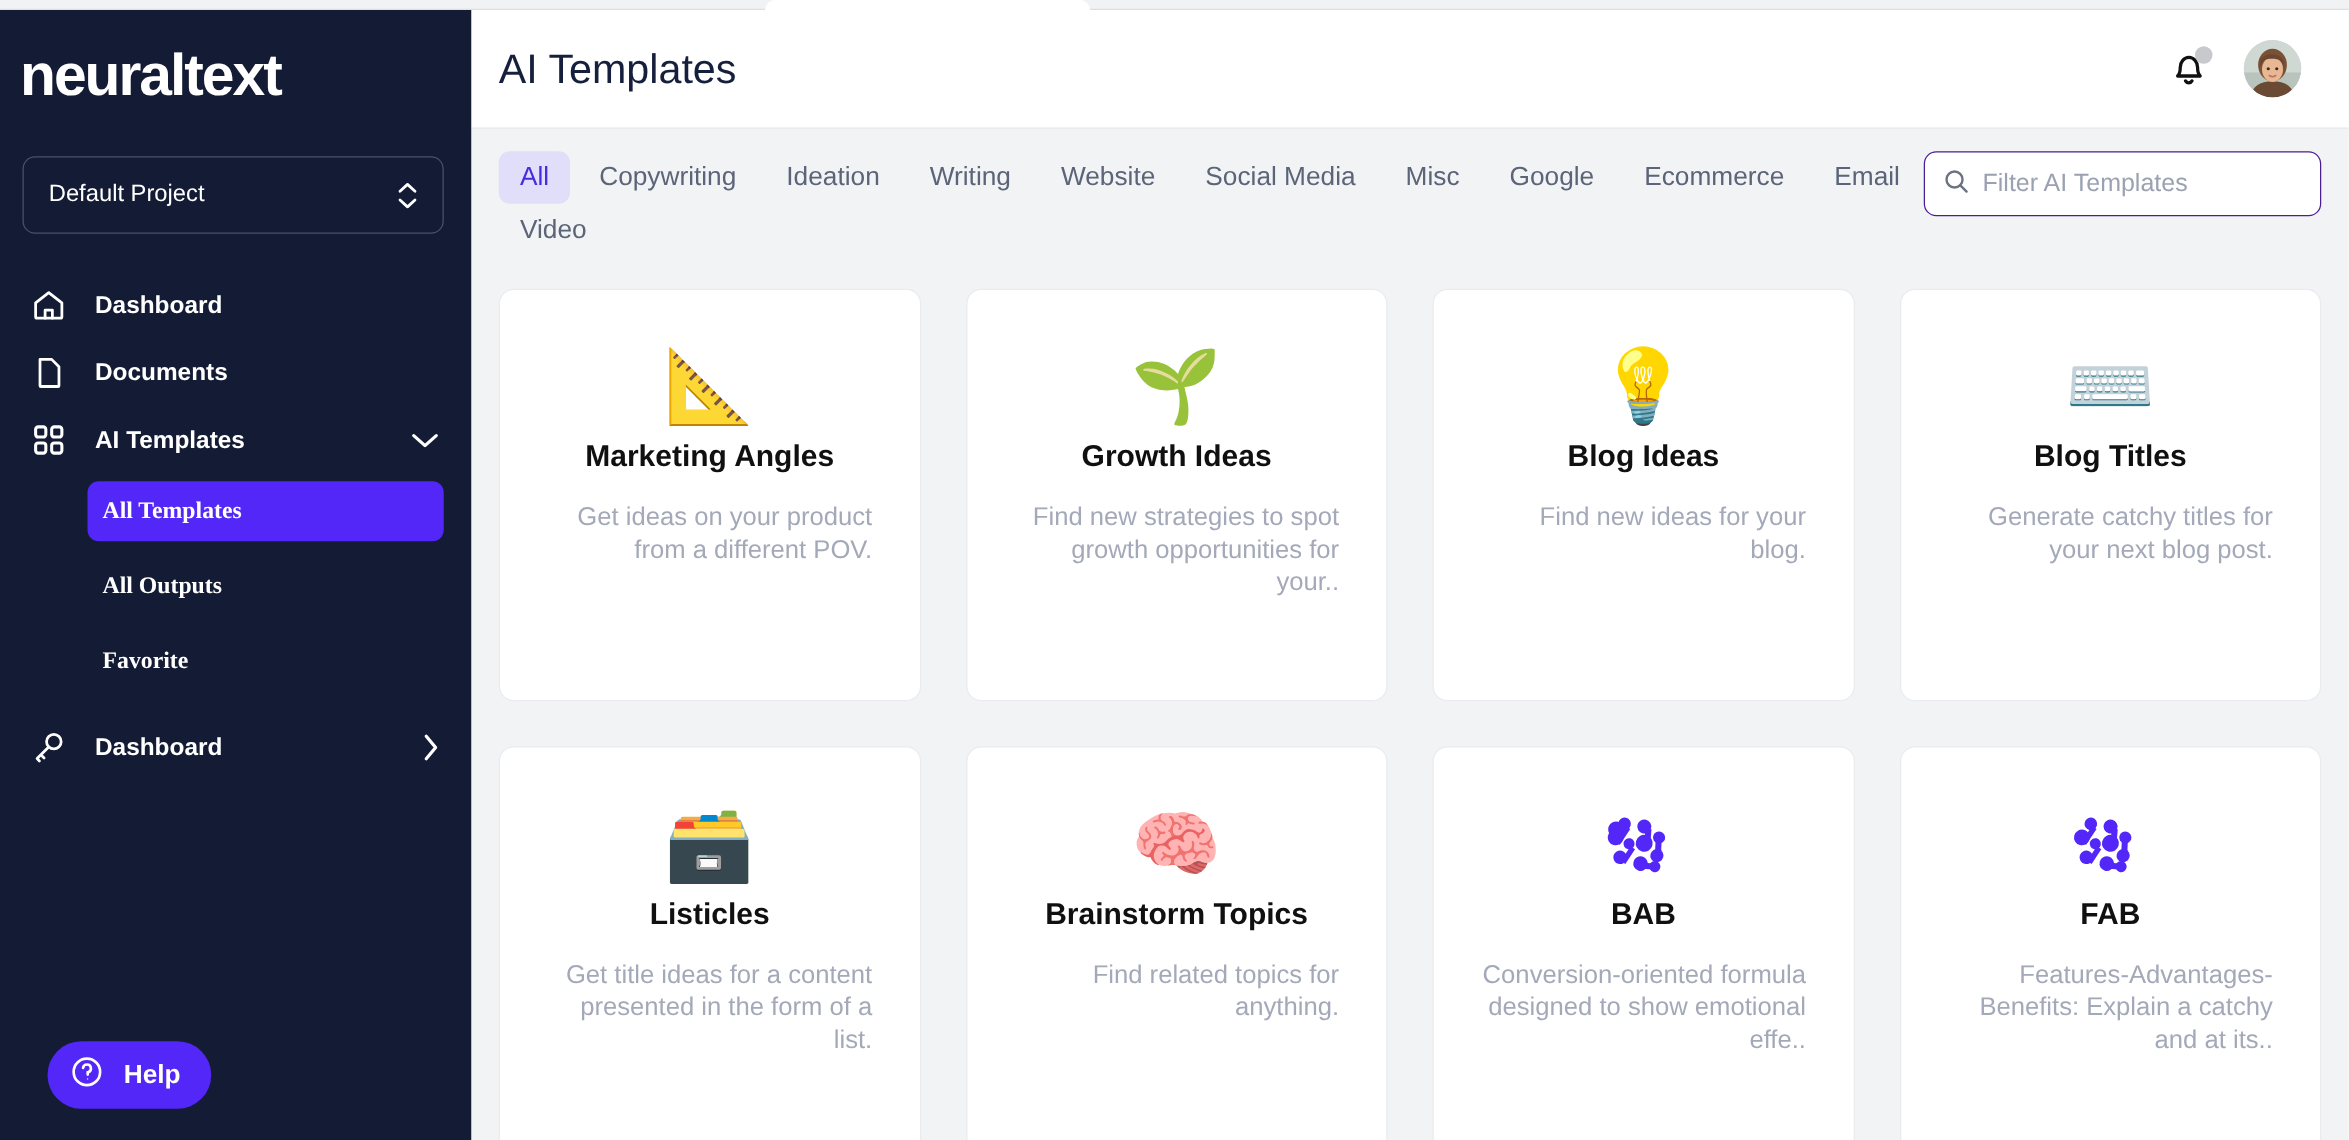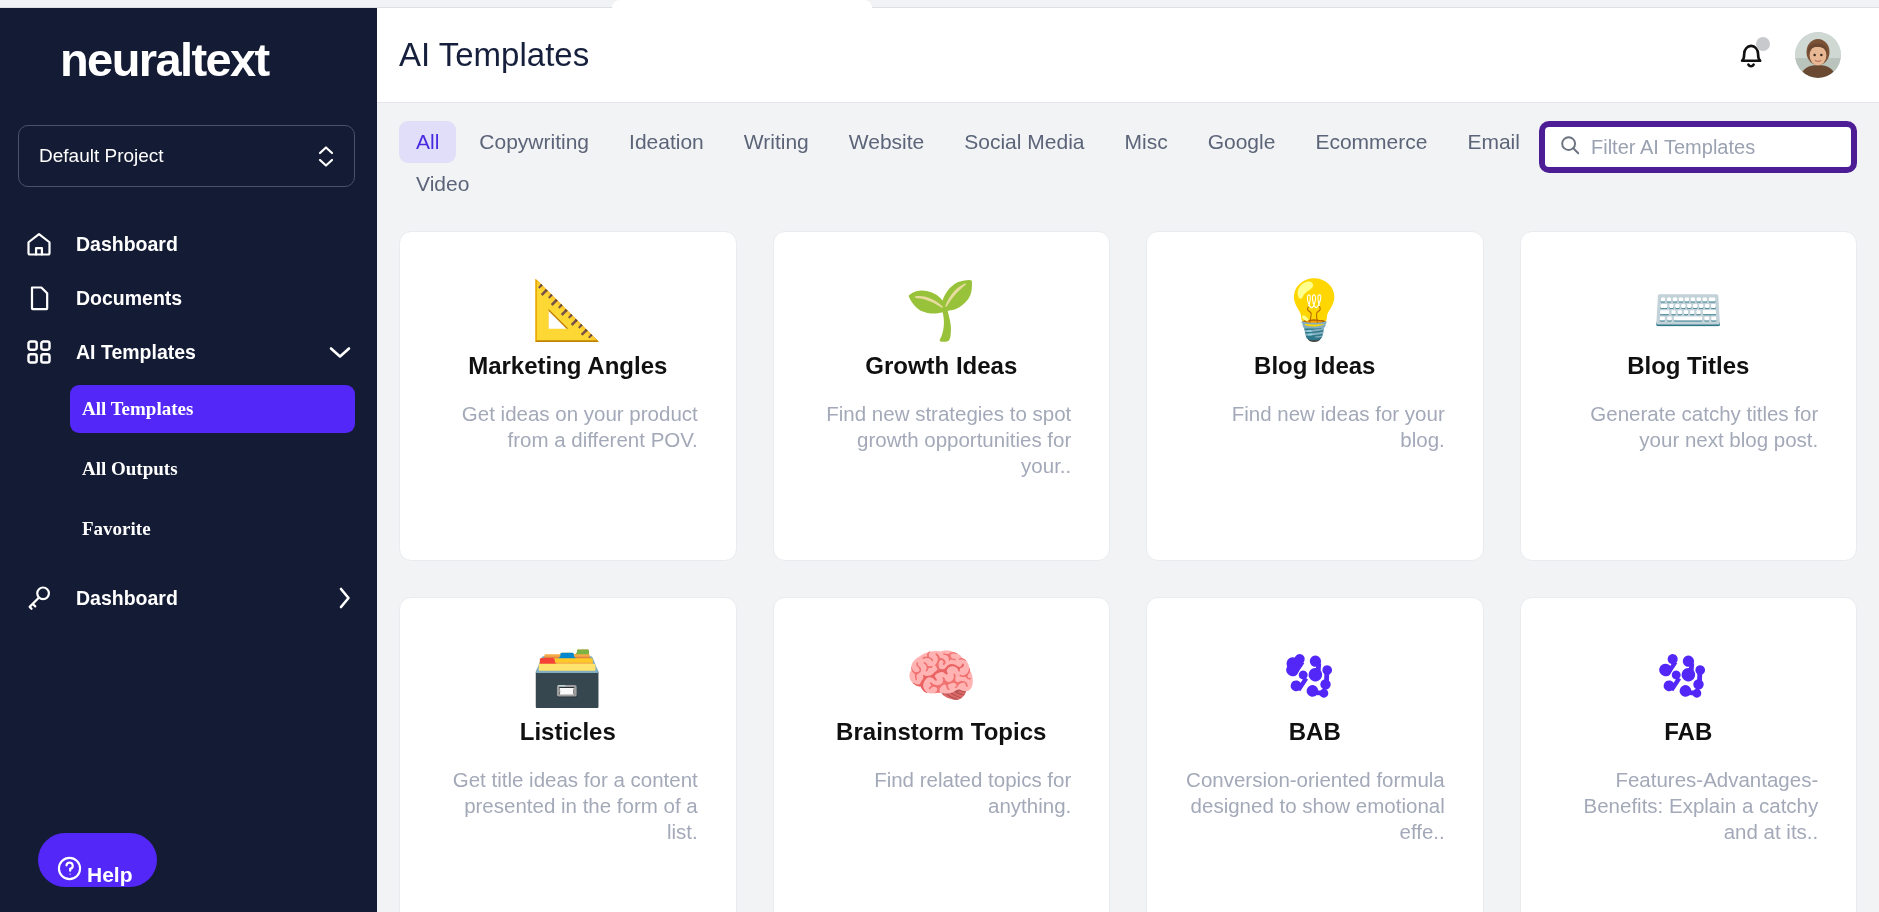--- a/index.html
+++ b/index.html
@@ -34,21 +34,21 @@
     position: relative;
     padding-top: 8px;
     display: flex; flex-direction: column;
     z-index: 20;
   }
   .logo {
     color: #ffffff;
     font-size: 47px;
     font-weight: 700;
     letter-spacing: -1.6px;
-    padding: 28px 0 0 60px;
+    padding: 28px 0 0 16px;
     line-height: 1;
     user-select: none;
   }
   .project-select {
     margin: 42px 22px 0 18px;
     height: 62px;
     border: 1px solid #4a5268;
     border-radius: 10px;
     display: flex; align-items: center;
     padding: 16px 20px;
@@ -93,21 +93,21 @@
   .sub-item.active { background: #5227f7; }
   .spacer-12 { height: 12px; }
 
   .help-btn {
     position: absolute;
     left: 38px; bottom: 25px;
     height: 54px;
     padding: 0 24px 0 18px;
     background: #5227f7;
     border-radius: 28px;
-    display: flex; align-items: flex-end; gap: 4px;
+    display: flex; align-items: center; gap: 16px;
     color: #ffffff;
     font-size: 21px;
     font-weight: 700;
     cursor: pointer;
   }
 
   
   .main {
     flex: 1;
     height: 912px;
@@ -161,21 +161,21 @@
     margin-right: 6px;
     cursor: pointer;
     white-space: nowrap;
   }
   .tab.active { background: #e0def8; color: #4a2ae0; font-weight: 400; }
   .search-box {
     position: absolute;
     right: 22px; top: 18px;
     width: 318px; height: 52px;
     background: #ffffff;
-    border: 6px solid #4c1d95;
+    border: 1px solid #4c1d95;
     border-radius: 10px;
     display: flex; align-items: center;
     padding: 0 14px;
     gap: 10px;
   }
   .search-box input {
     border: none; outline: none;
     font-size: 20px;
     color: #8d95a6;
     font-family: "Liberation Sans", sans-serif;

